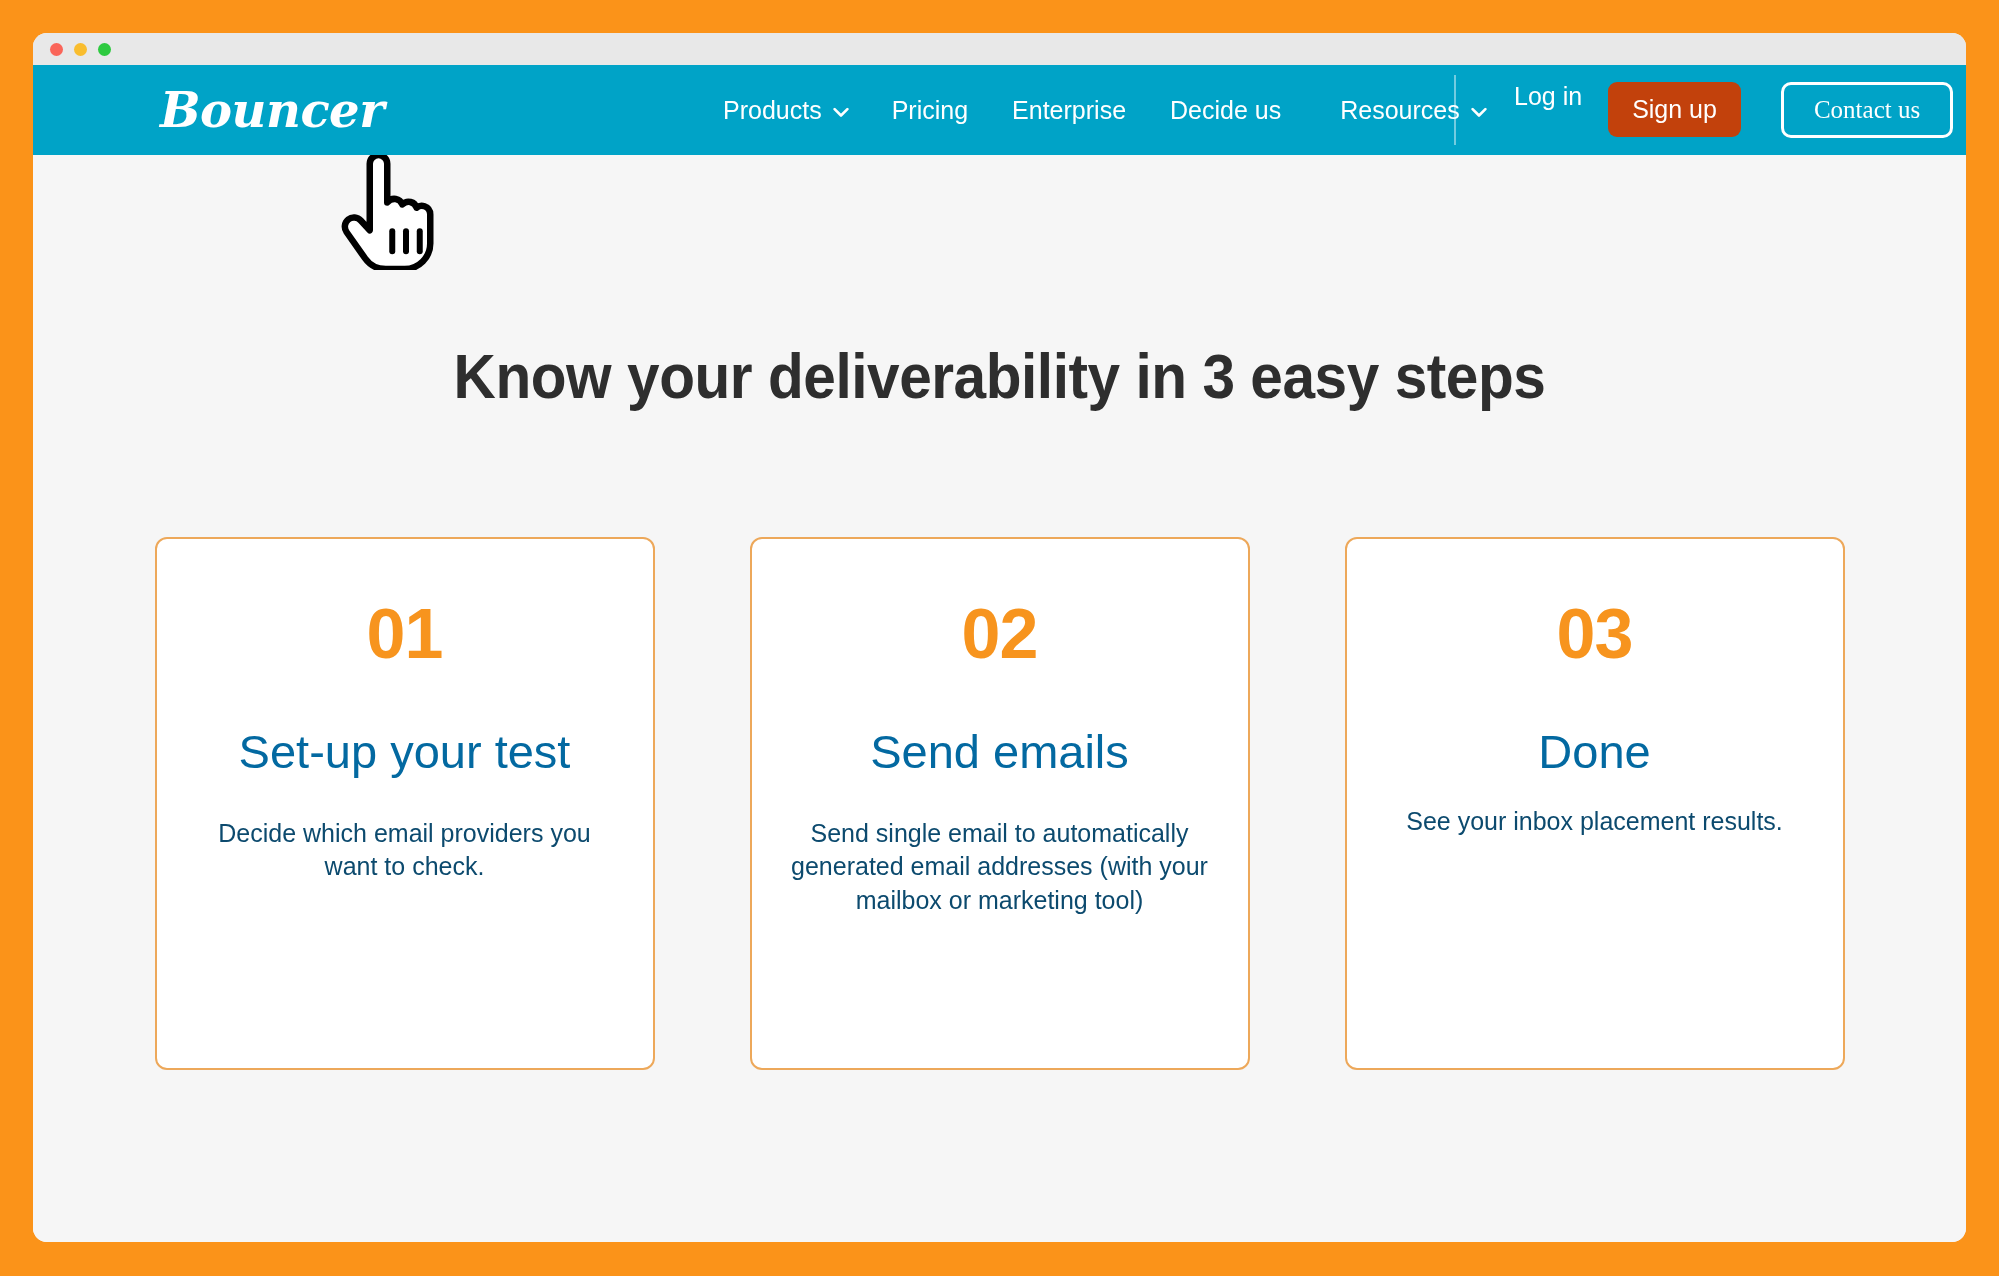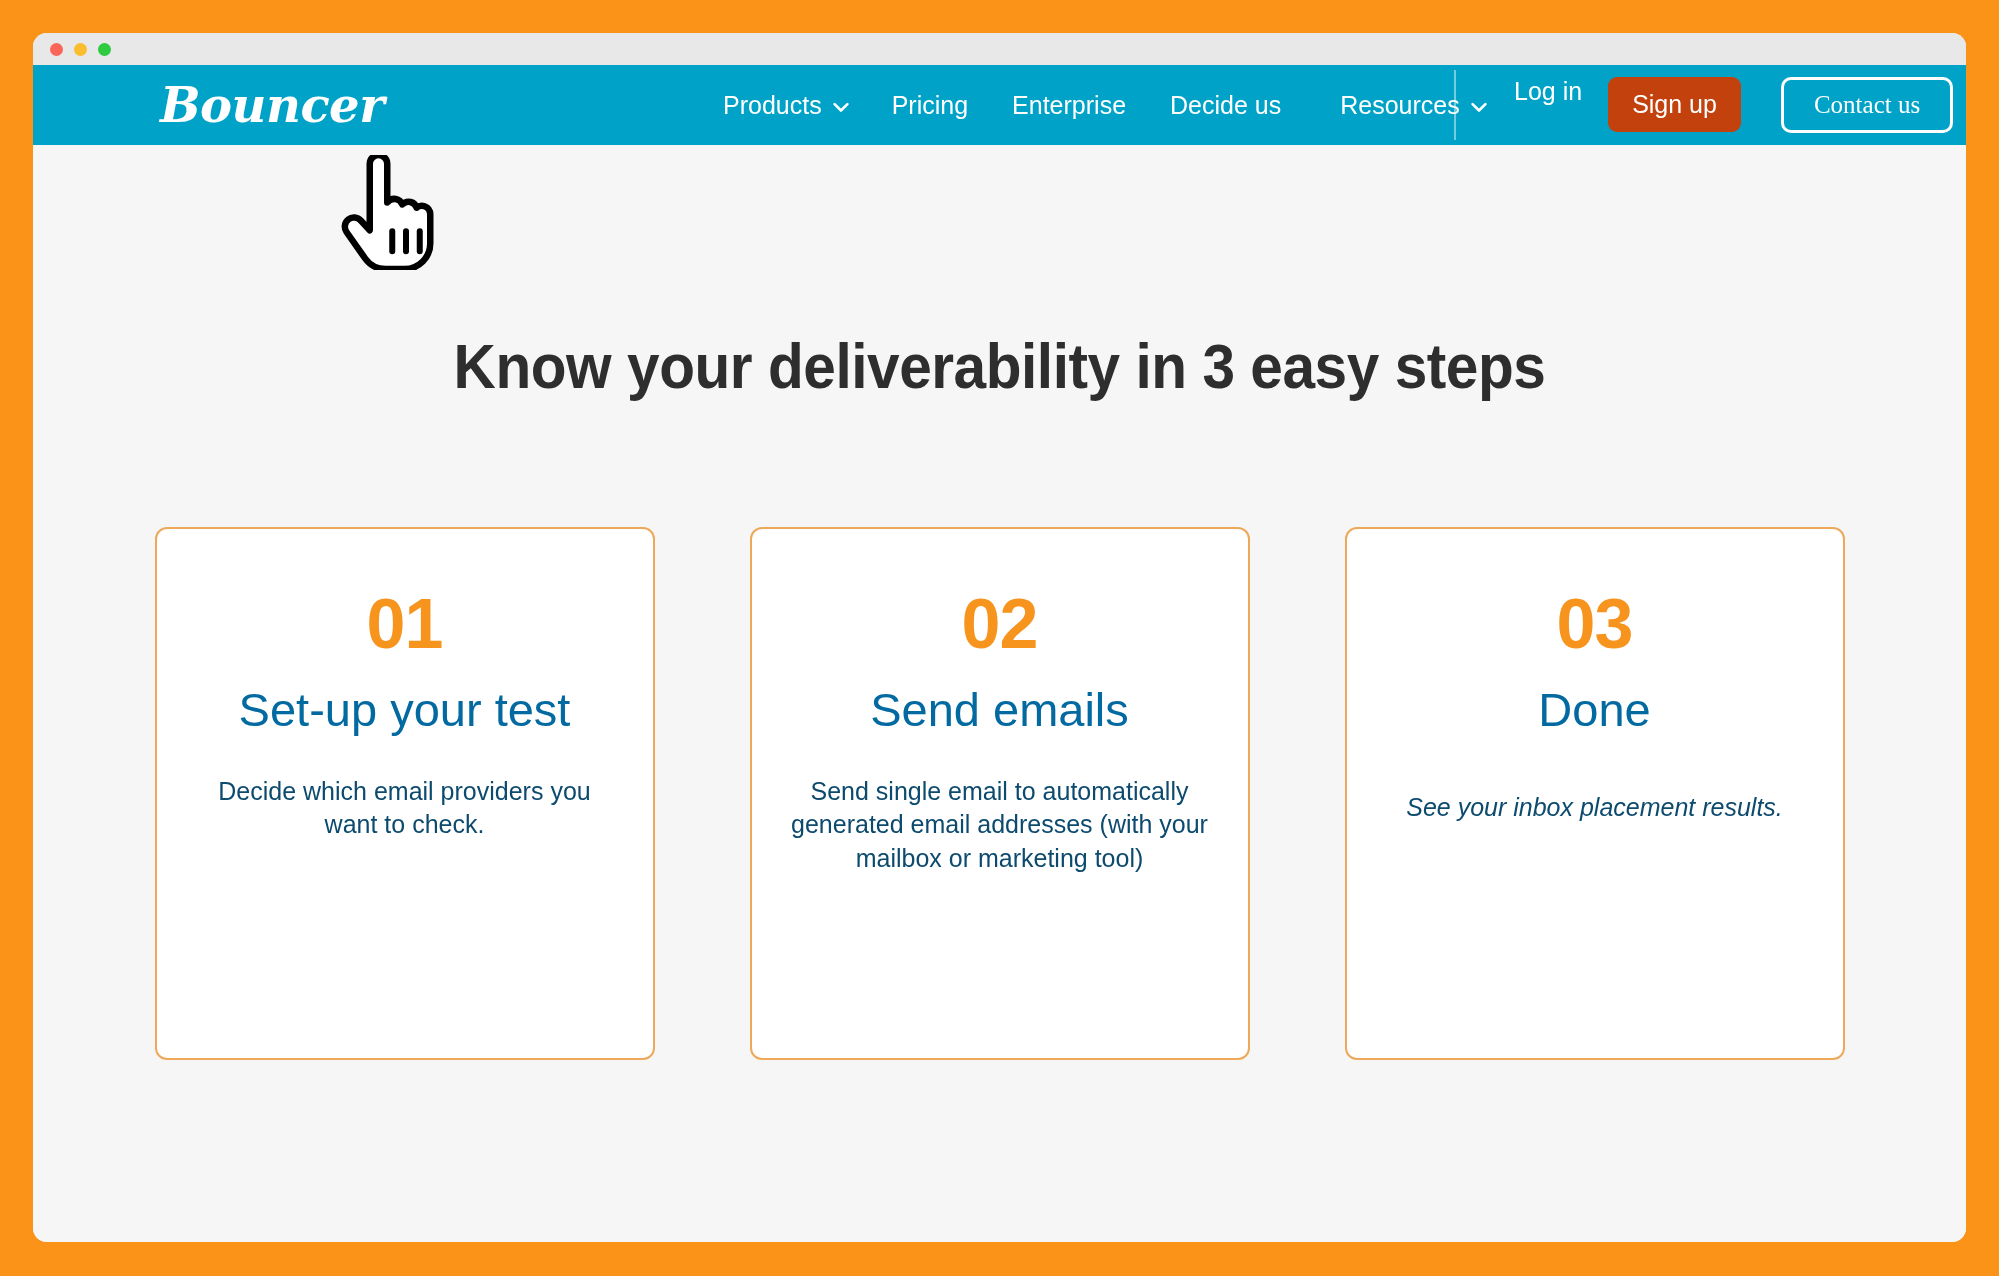--- a/index.html
+++ b/index.html
@@ -37,21 +37,21 @@
     padding-left: 17px;
     gap: 11px;
   }
   .traffic-dot { width: 13px; height: 13px; border-radius: 50%; }
   .dot-red    { background: #FA6559; }
   .dot-yellow { background: #F9BD2E; }
   .dot-green  { background: #2ECA40; }
 
   
   #site-header {
-    height: 80px;
+    height: 90px;
     background: #00A3C7;
     display: flex;
     align-items: center;
     position: relative;
     padding: 0 42px 0 0;
   }
 
   #brand-logo {
     position: absolute;
     left: 127px;
@@ -197,21 +197,21 @@
     flex-direction: column;
     align-items: center;
   }
 
   .step-number {
     color: #F7941E;
     font-size: 70px;
     font-weight: 700;
     letter-spacing: -1px;
     line-height: 1;
-    margin-bottom: 24px;
+    margin-bottom: 56px;
   }
 
   .step-title {
     color: #0369a1;
     font-size: 47px;
     font-weight: 400;
     line-height: 1.14;
     margin-bottom: 26px;
     max-width: 340px;
   }
@@ -224,21 +224,21 @@
     max-width: 420px;
     text-align: center;
   }
 
   
   #step-card-1 .step-title { margin-bottom: 18px; }
   #step-card-1 .step-desc  { margin-top: 20px; }
   #step-card-2 .step-title { margin-bottom: 18px; }
   #step-card-2 .step-desc  { margin-top: 20px; }
   #step-card-3 .step-title { margin-bottom: 18px; }
-  #step-card-3 .step-desc  { margin-top: 36px; font-style: italic; }
+  #step-card-3 .step-desc  { margin-top: 8px; }
 </style>
 </head>
 <body>
 
 <div id="browser-window">
 
   <div id="titlebar">
     <span class="traffic-dot dot-red"></span>
     <span class="traffic-dot dot-yellow"></span>
     <span class="traffic-dot dot-green"></span>

